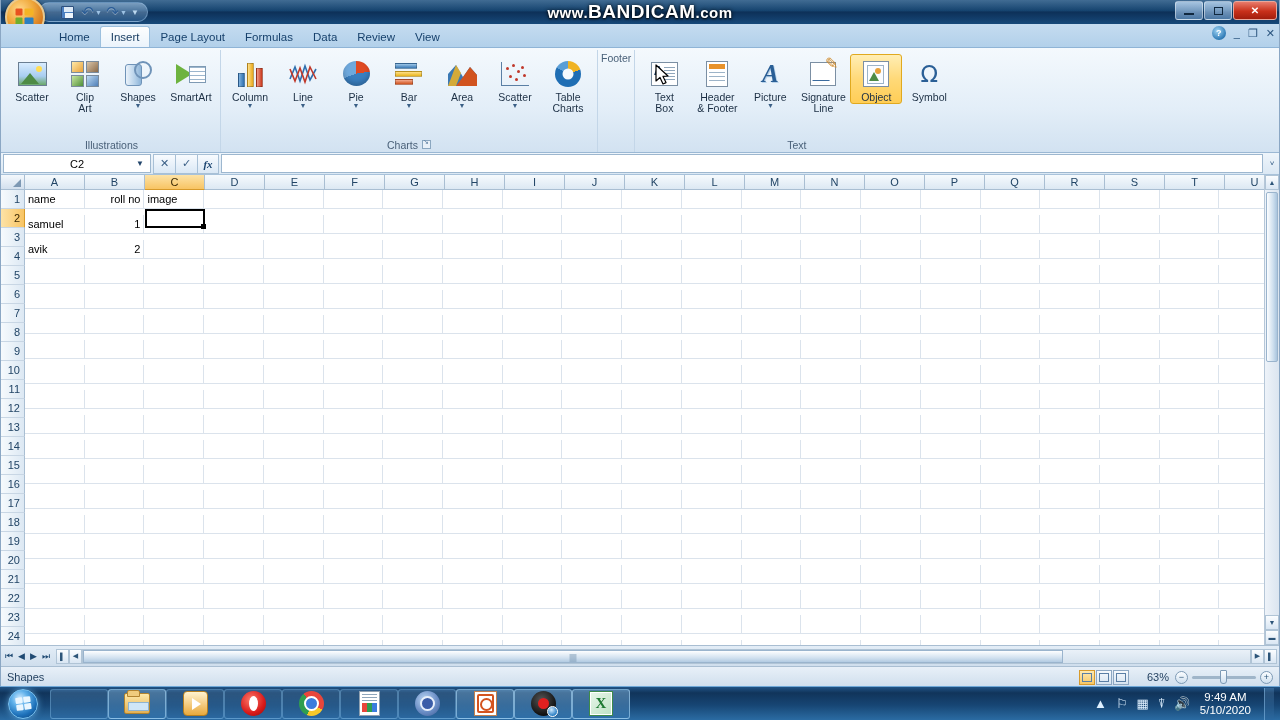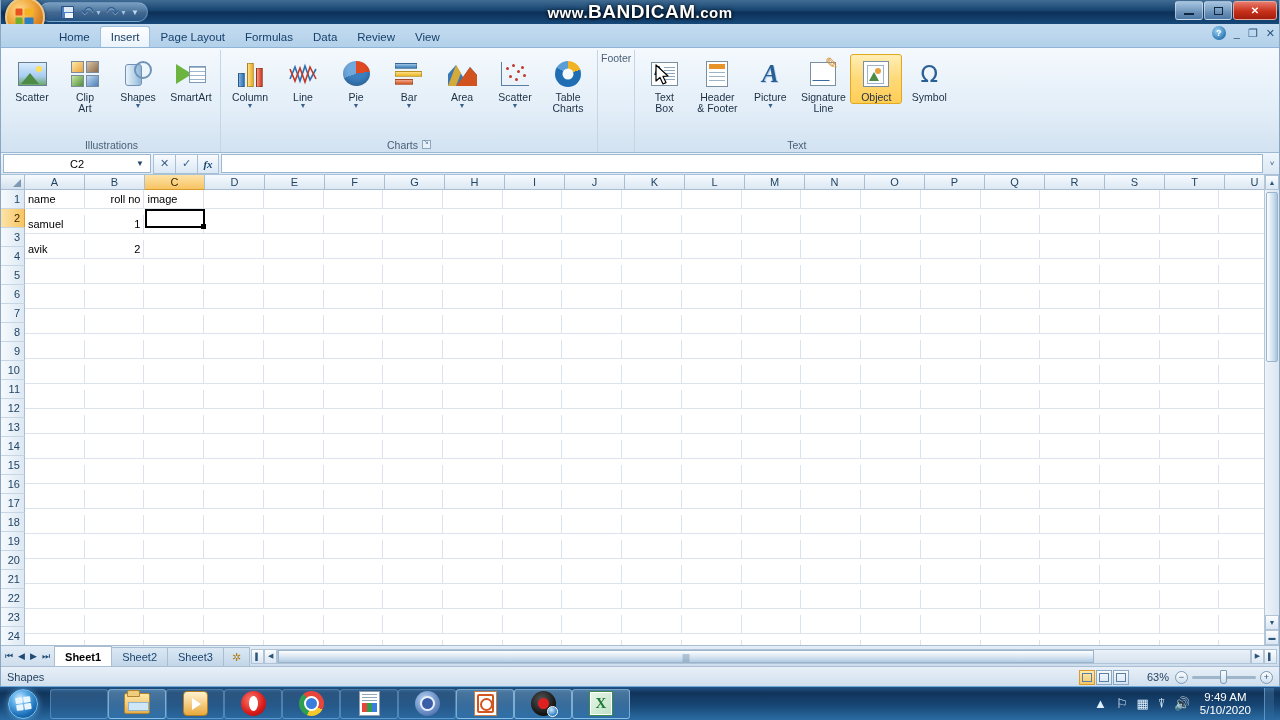--- a/index.html
+++ b/index.html
@@ -1338,26 +1338,20 @@
       </div>
     </div>
 
     <div class="sheet-bar">
       <div class="nav-btns">
         <span>⏮</span>
         <span>◀</span>
         <span>▶</span>
         <span>⏭</span>
       </div>
-      <div class="sheet-tabs" id="sheet-tabs">
-          <div class="stab active">Sheet1</div>
-          <div class="stab">Sheet2</div>
-          <div class="stab">Sheet3</div>
-          <div class="stab addsheet">✲</div>
-        </div>
       <div class="hscroll-wrap">
         <div class="hs-btn">▌</div>
         <div class="hs-btn">◀</div>
         <div class="hs-track">
           <div class="hs-thumb"></div>
         </div>
         <div class="hs-btn">▶</div>
         <div class="hs-btn">▌</div>
       </div>
     </div>

